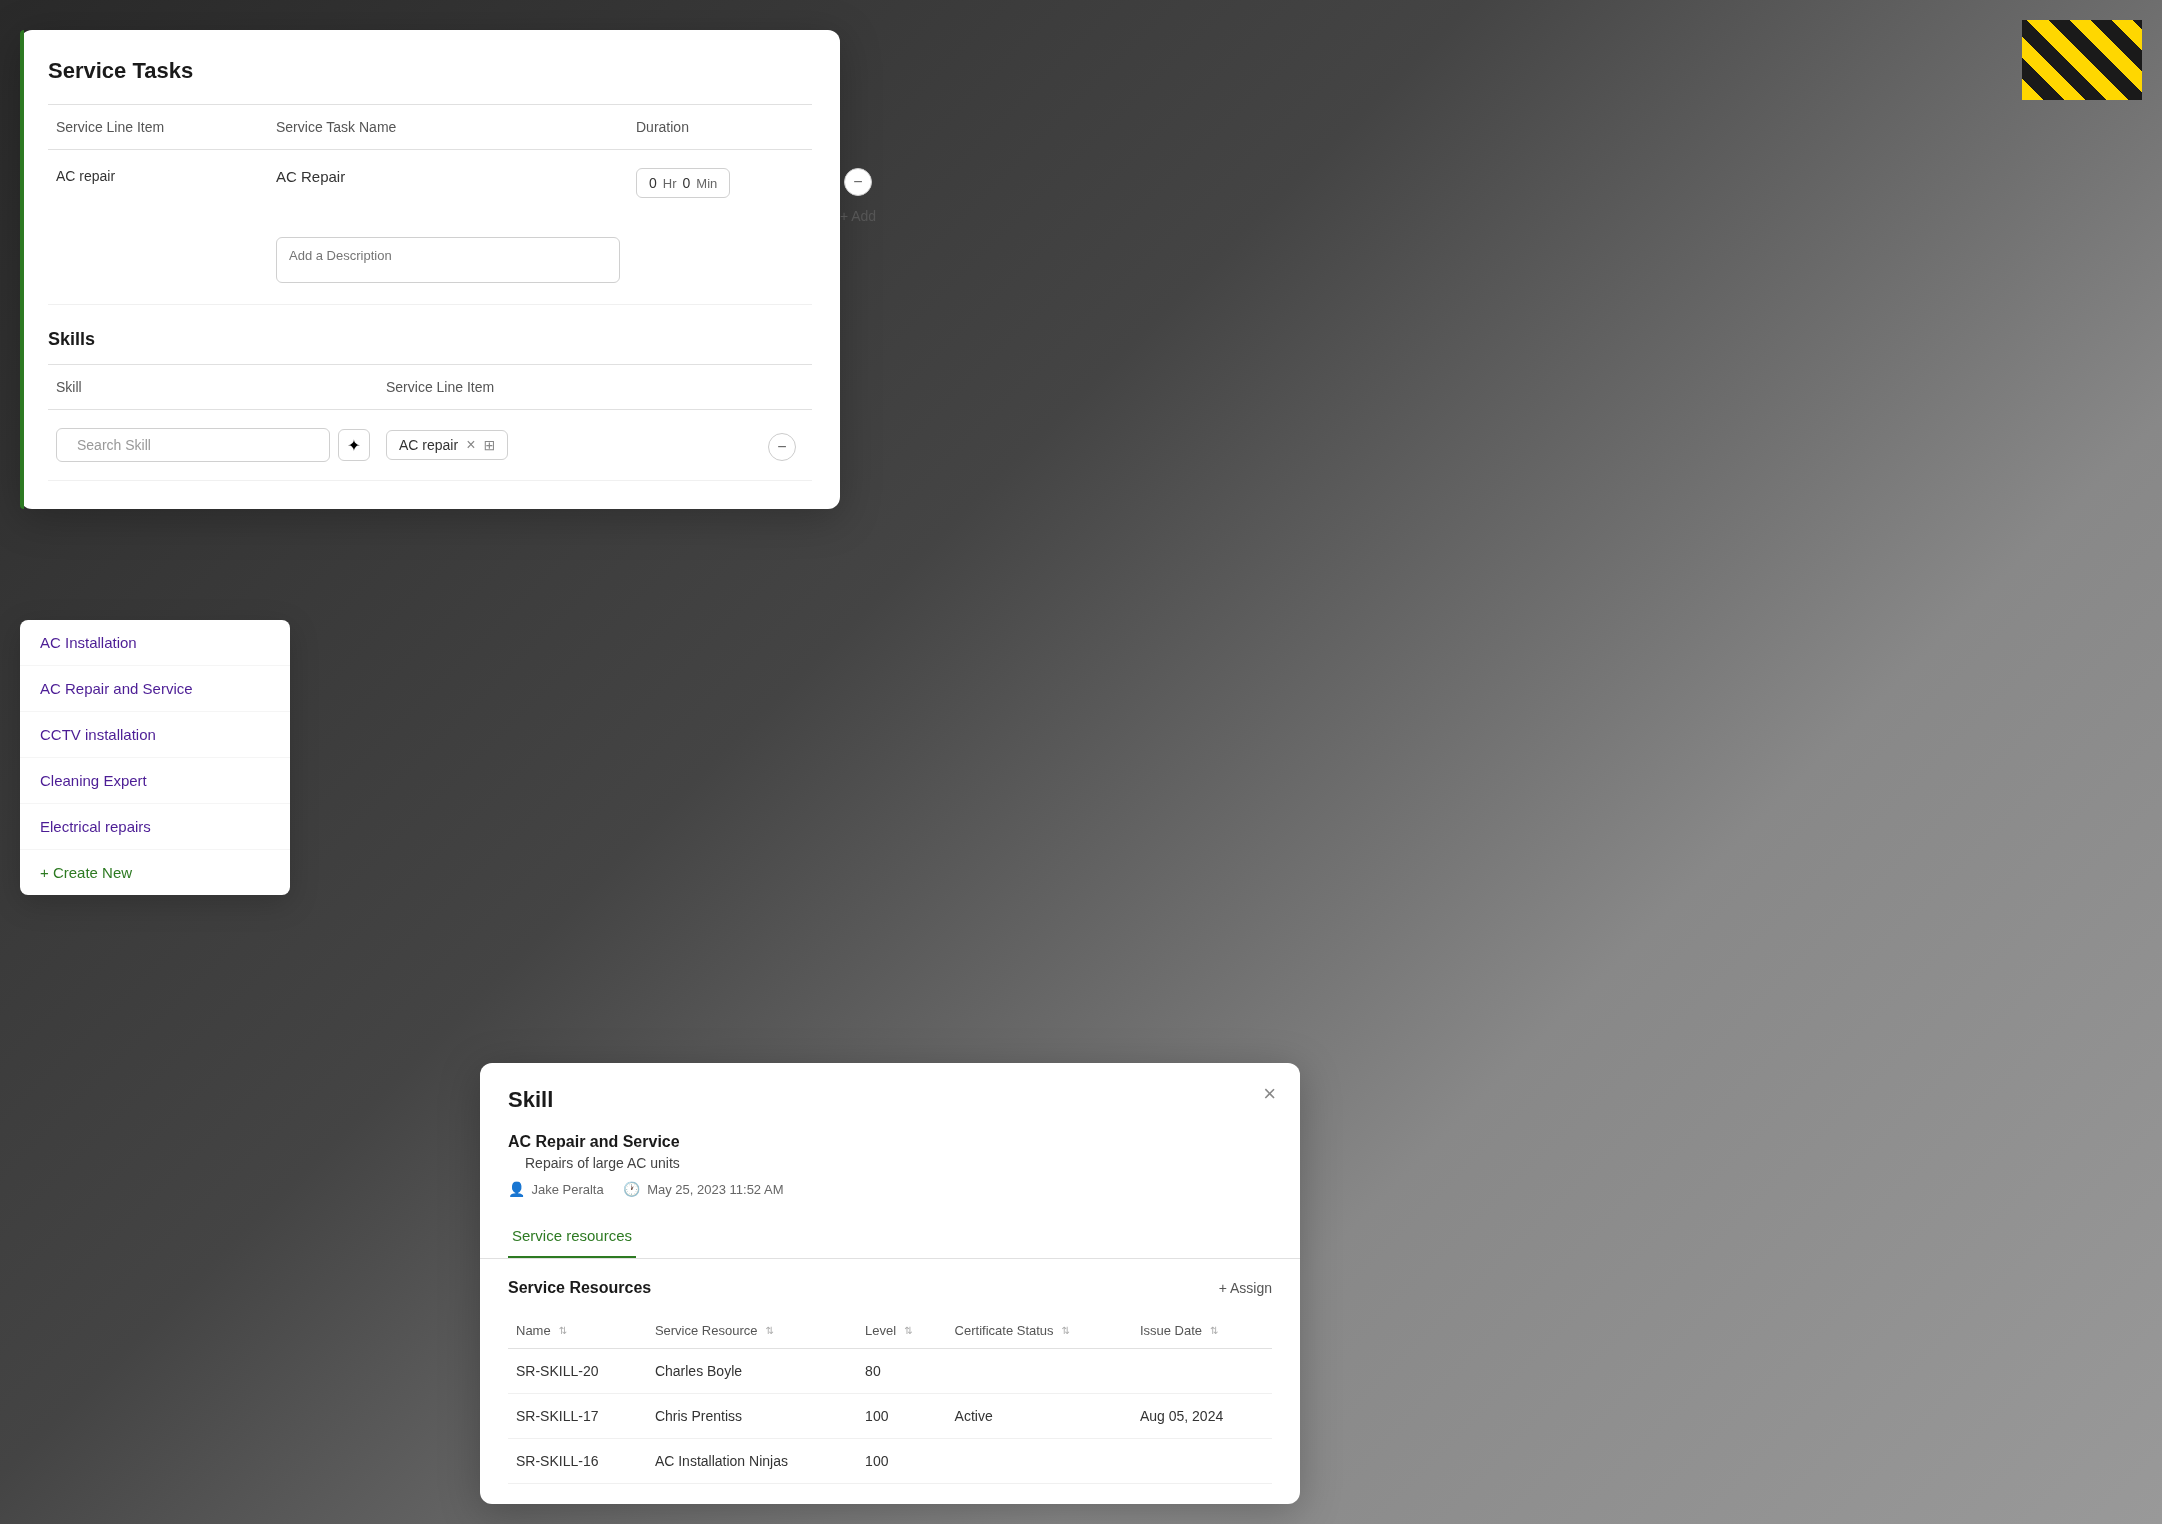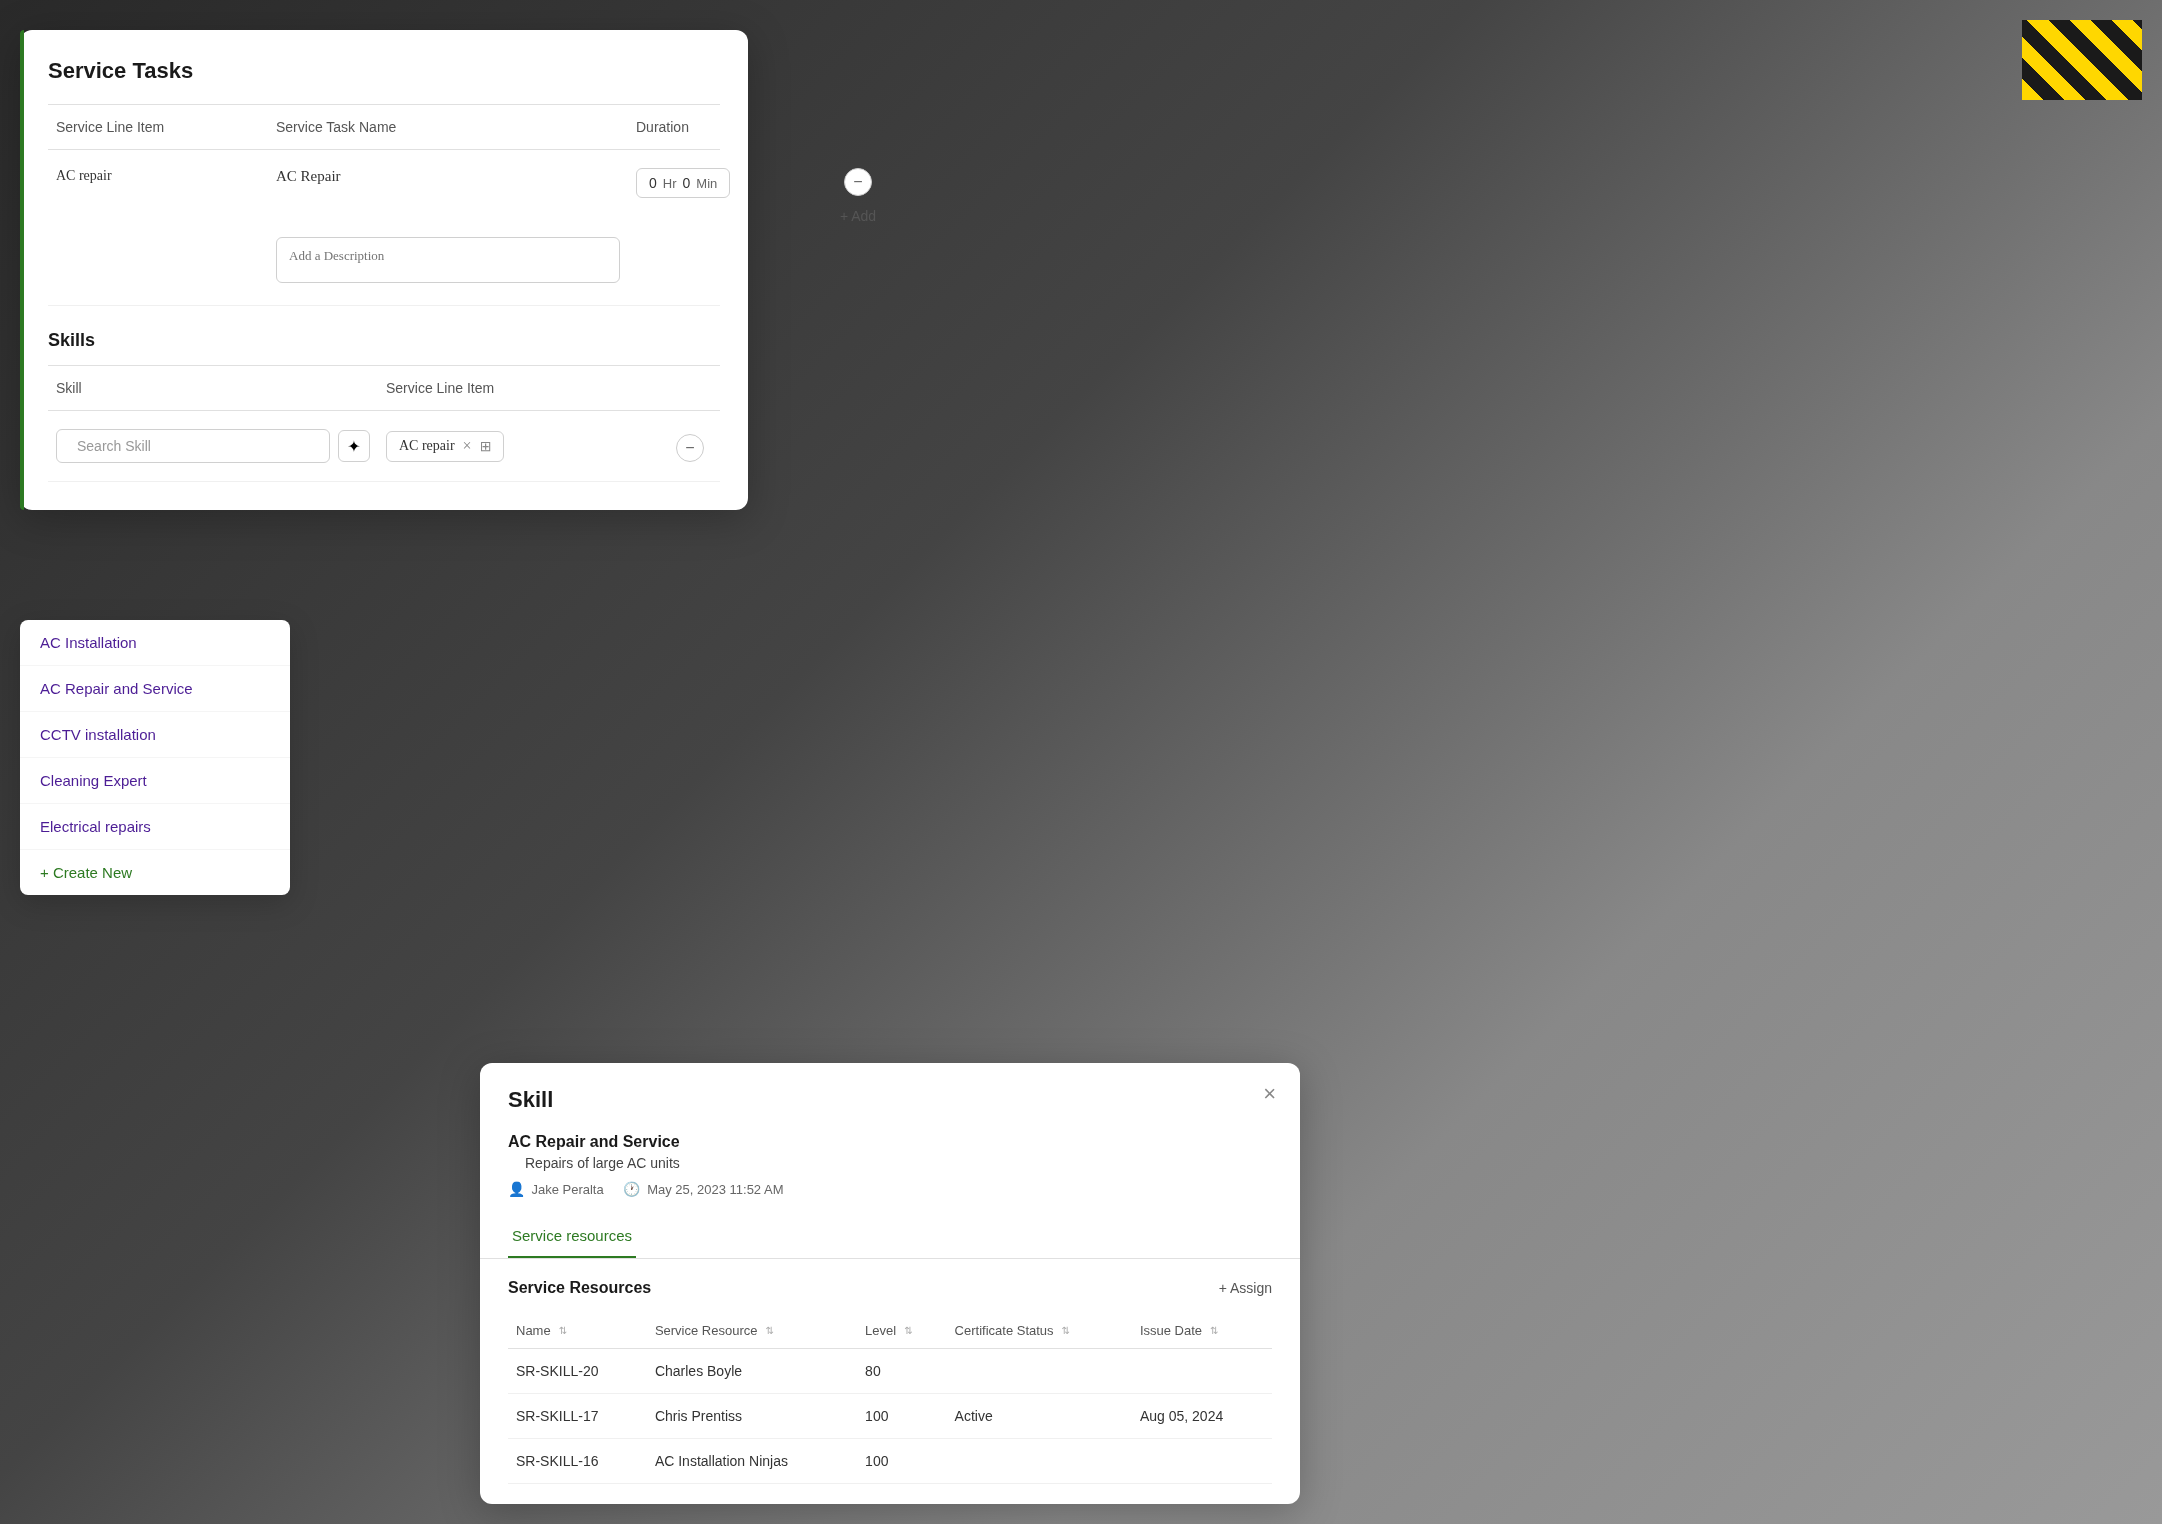--- a/index.html
+++ b/index.html
@@ -35,21 +35,21 @@
         #1a1a1a 30px
       );
       z-index: 2;
     }
 
     
     .service-tasks-panel {
       position: absolute;
       top: 30px;
       left: 20px;
-      width: 728px;
+      width: 820px;
       background: #ffffff;
       border-radius: 12px;
       box-shadow: 0 8px 40px rgba(0,0,0,0.25);
       z-index: 10;
       padding: 28px;
     }
 
     .panel-title {
       font-size: 22px;
       font-weight: 600;
@@ -77,21 +77,20 @@
       grid-template-columns: 220px 360px 200px 60px;
       padding: 14px 0;
       align-items: start;
       border-bottom: 1px solid #f0f0f0;
     }
 
     .cell {
       padding: 4px 8px;
       font-size: 14px;
       color: #333;
-      font-family: Liberation Serif, serif;
     }
 
     .task-name-input {
       font-size: 15px;
       font-weight: 500;
       color: #333;
       margin-bottom: 8px;
     }
 
     .description-input {

